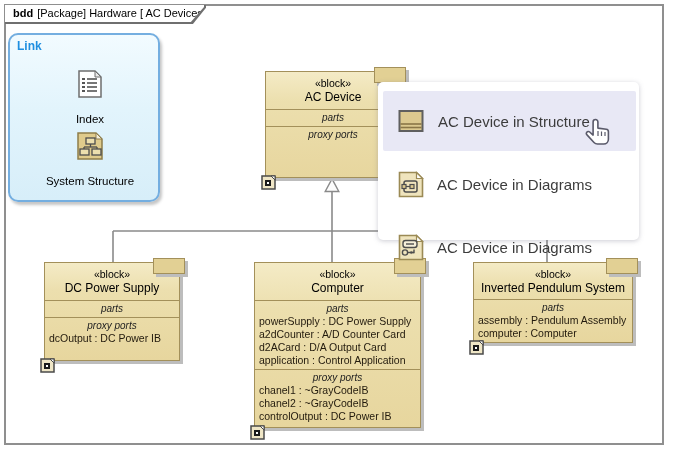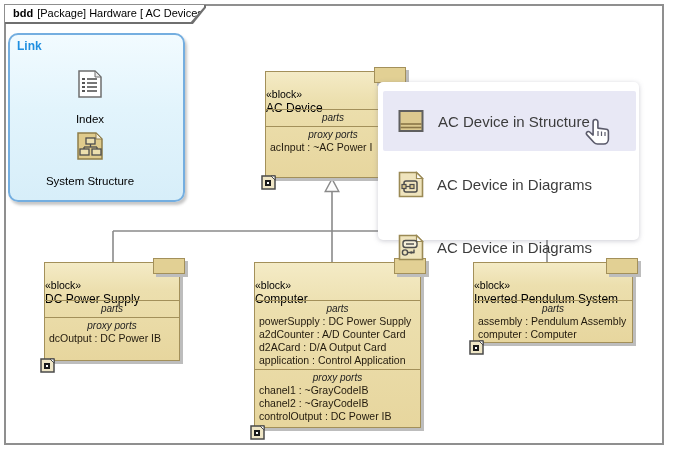--- a/index.html
+++ b/index.html
@@ -26,21 +26,21 @@
     white-space:nowrap;
   }
   .frame-tab-inner b { font-weight:bold; }
   .frame-tab-inner span { margin-left:4px; }
 
   
   .wires { position:absolute; left:0; top:0; width:673px; height:451px; z-index:1; }
 
   
   .link-panel {
-    position:absolute; left:8px; top:33px; width:177px; height:169px; z-index:2;
+    position:absolute; left:8px; top:33px; width:152px; height:169px; z-index:2;
     border:2px solid #74aee0; border-radius:10px;
     background:linear-gradient(180deg,#f2fbff 0%,#e2f4fc 45%,#d7eef9 100%);
     box-shadow:2px 3px 3px #c6c6c6;
   }
   .link-title { position:absolute; left:7px; top:4px; font-size:12px; font-weight:bold; color:#1f8fe0; }
   .link-item { position:absolute; text-align:center; cursor:pointer; }
   .link-item .lbl { font-size:11.5px; color:#000; margin-top:14px; white-space:nowrap; }
   .li-index { left:34px; top:35px; width:92px; }
   .li-sys   { left:12px; top:97px; width:136px; }
   .link-item svg { display:block; margin:0 auto; }
@@ -51,21 +51,21 @@
     background:linear-gradient(180deg,#f4ebc6 0%,#ecdfae 28%,#e7d69e 100%);
     border:1px solid #a3905a;
     box-shadow:3px 3px 0 #bdbdbd;
     display:flex; flex-direction:column;
   }
   .block::before { 
     content:""; position:absolute; top:-5px; right:-6px; width:30px; height:14px;
     background:#e2d094; border:1px solid #a3905a; box-shadow:3px 3px 0 #bdbdbd;
     z-index:-1;
   }
-  .bheader { height:37px; padding-top:16px; }
+  .bheader { height:37px; text-align:center; padding-top:5px; }
   .stype { font-size:10.5px; color:#000; line-height:13px; }
   .bname { font-size:12px; font-weight:normal; color:#000; line-height:15px; white-space:nowrap; }
   .comp { border-top:1px solid #a3905a; padding:1px 2px 2px 2px; }
   .comp.grow { flex:1; }
   .clabel { font-size:10px; font-style:italic; text-align:center; color:#222; line-height:13px; }
   .pline { font-size:10.5px; color:#221a0d; line-height:13px; padding-left:2px; white-space:nowrap; overflow:hidden; }
   .diagram-adornment { position:absolute; left:-5px; bottom:-13px; z-index:4; }
 
   #b-acdevice { left:265px; top:71px;  width:136px; height:107px; }
   #b-dcpower  { left:44px;  top:262px; width:136px; height:99px;  }
@@ -148,21 +148,20 @@
   <div class="block" id="b-acdevice">
     <div class="bheader">
       <div class="stype">«block»</div>
       <div class="bname">AC Device</div>
     </div>
     <div class="comp">
       <div class="clabel">parts</div>
     </div>
     <div class="comp grow">
       <div class="clabel">proxy ports</div>
-      <div class="pline">acInput : ~AC Power I</div>
     </div>
     <svg class="diagram-adornment" width="17" height="17" viewBox="0 0 17 17">
       <rect x="1" y="3" width="13" height="13" fill="#efe6c6" stroke="#4a4a4a" stroke-width="1.5"></rect>
       <path d="M10,3 h4 l-0,4 z" fill="#ffffff" stroke="#4a4a4a" stroke-width="1"></path>
       <rect x="4" y="7" width="6" height="6" fill="#1a1a1a"></rect>
       <rect x="6" y="9" width="2" height="2" fill="#ffffff"></rect>
     </svg>
   </div>
 
   <div class="block" id="b-dcpower">

